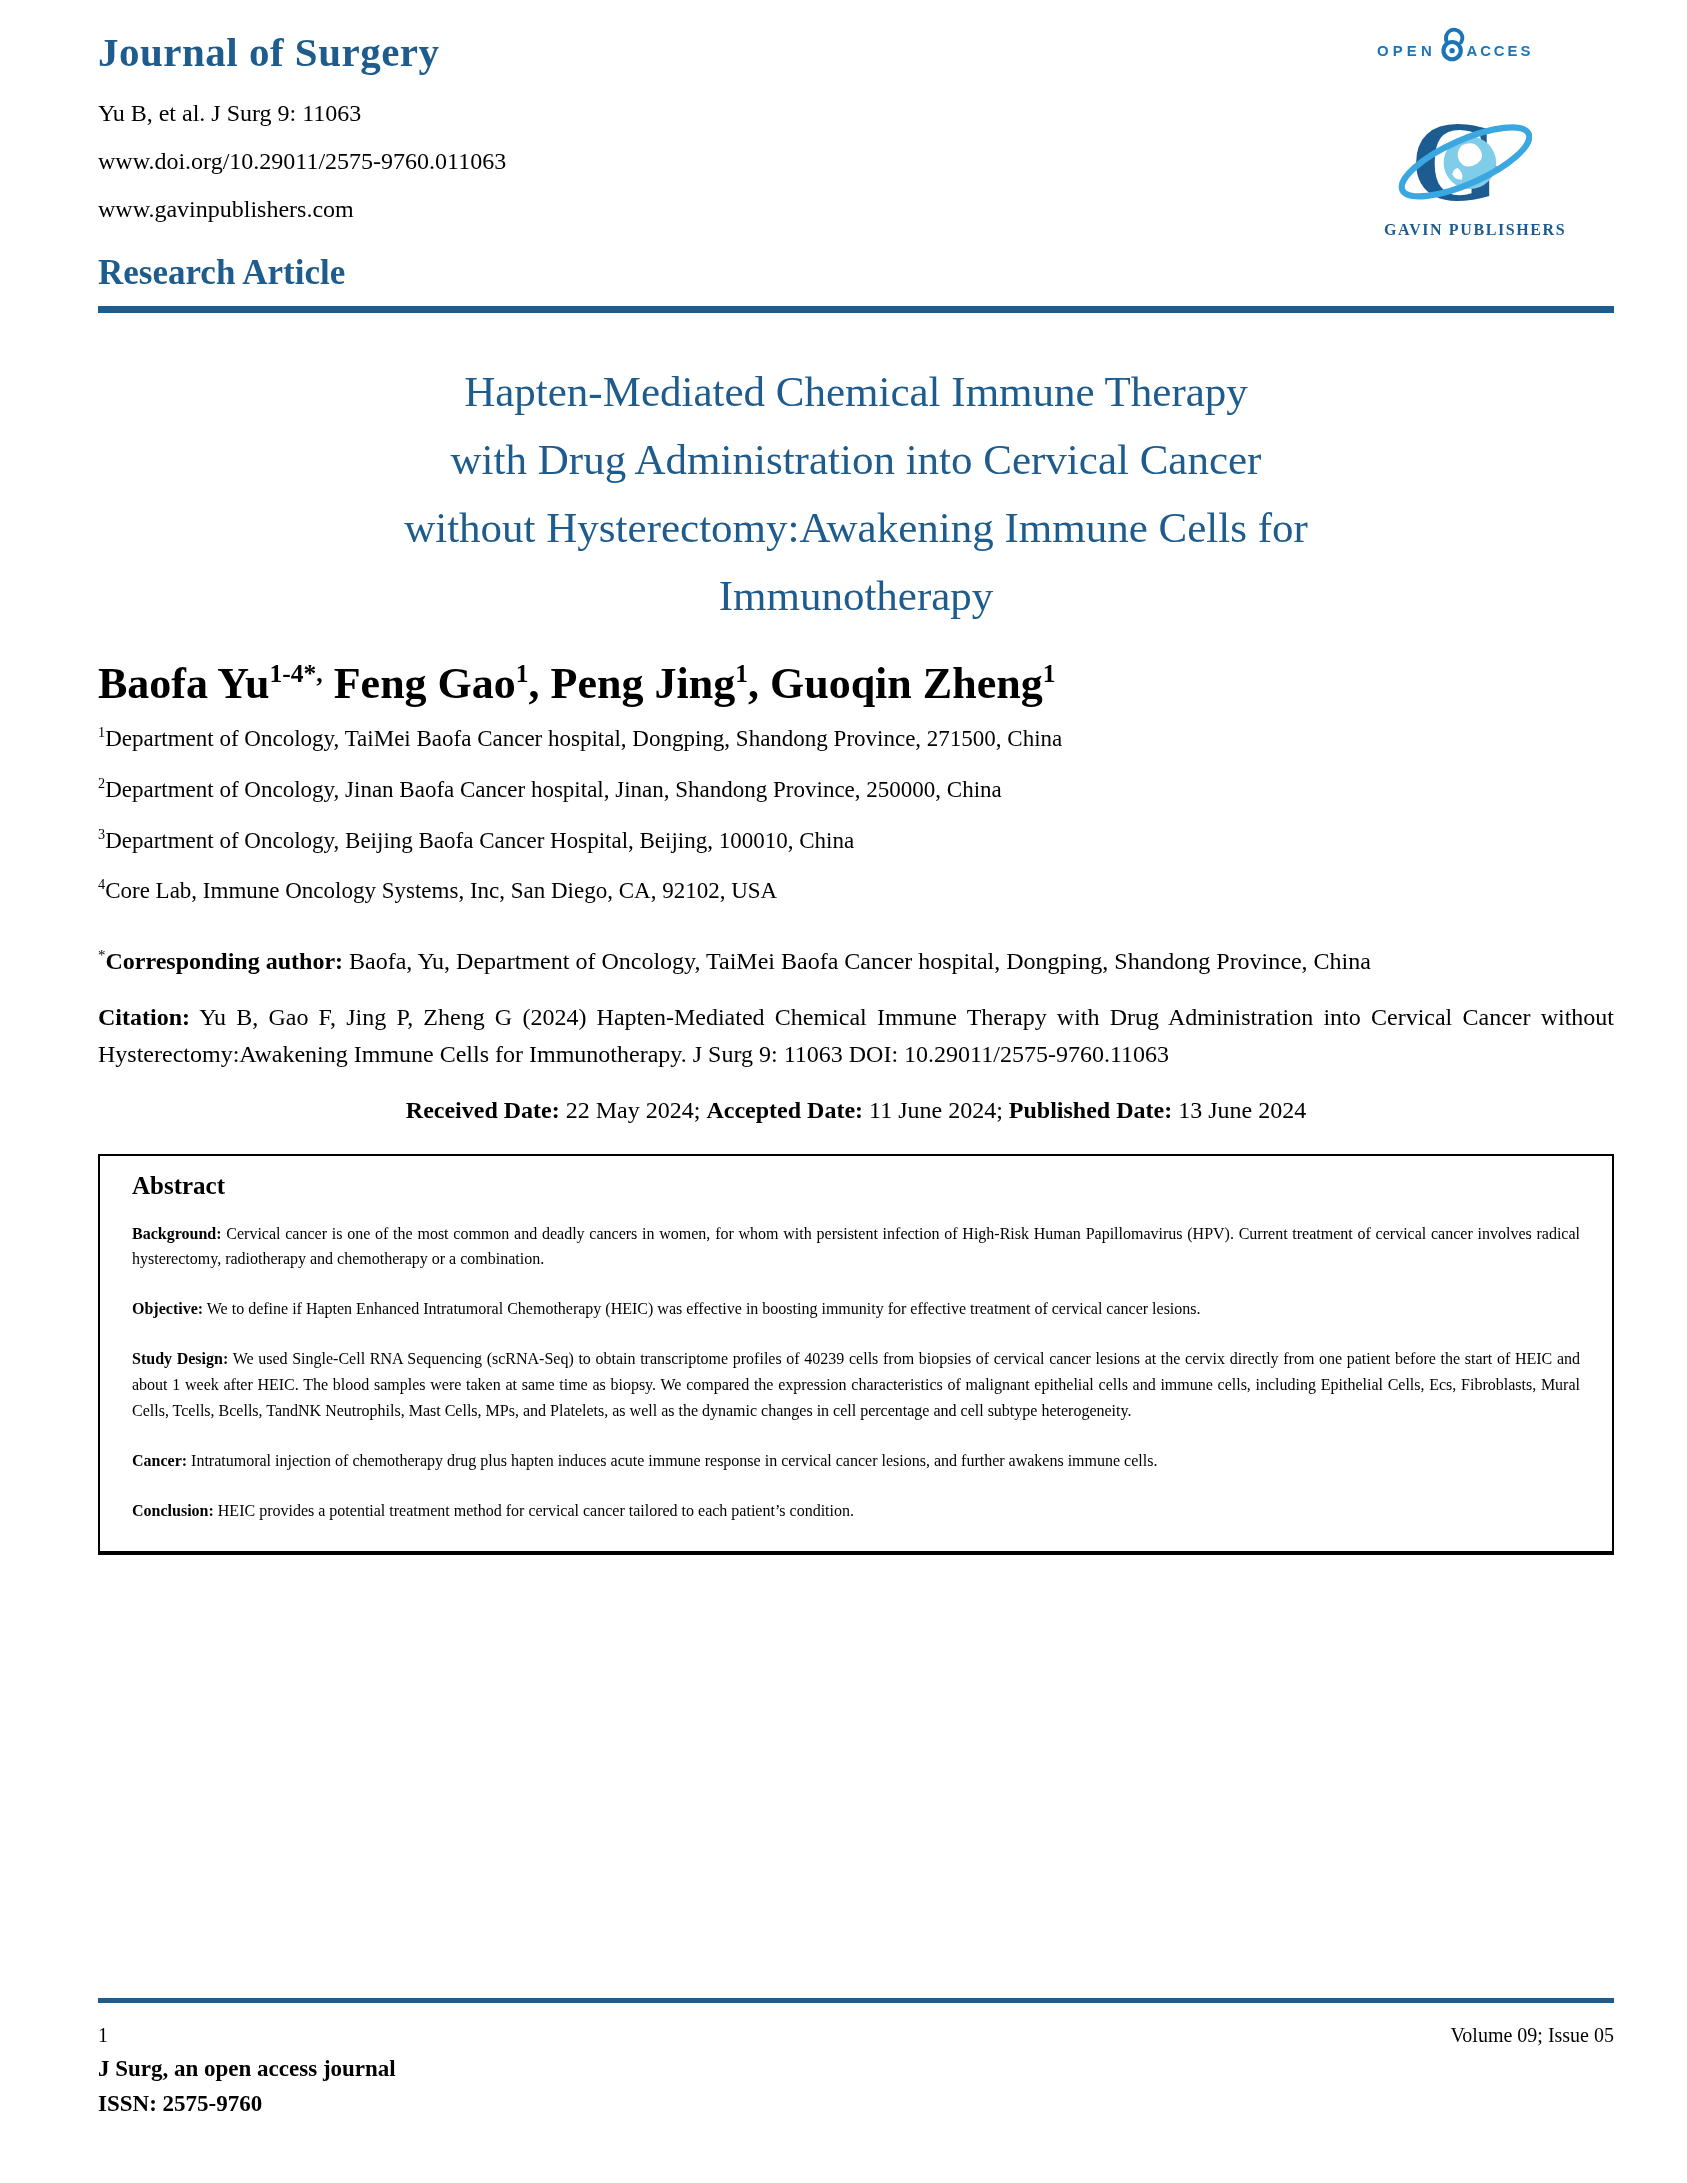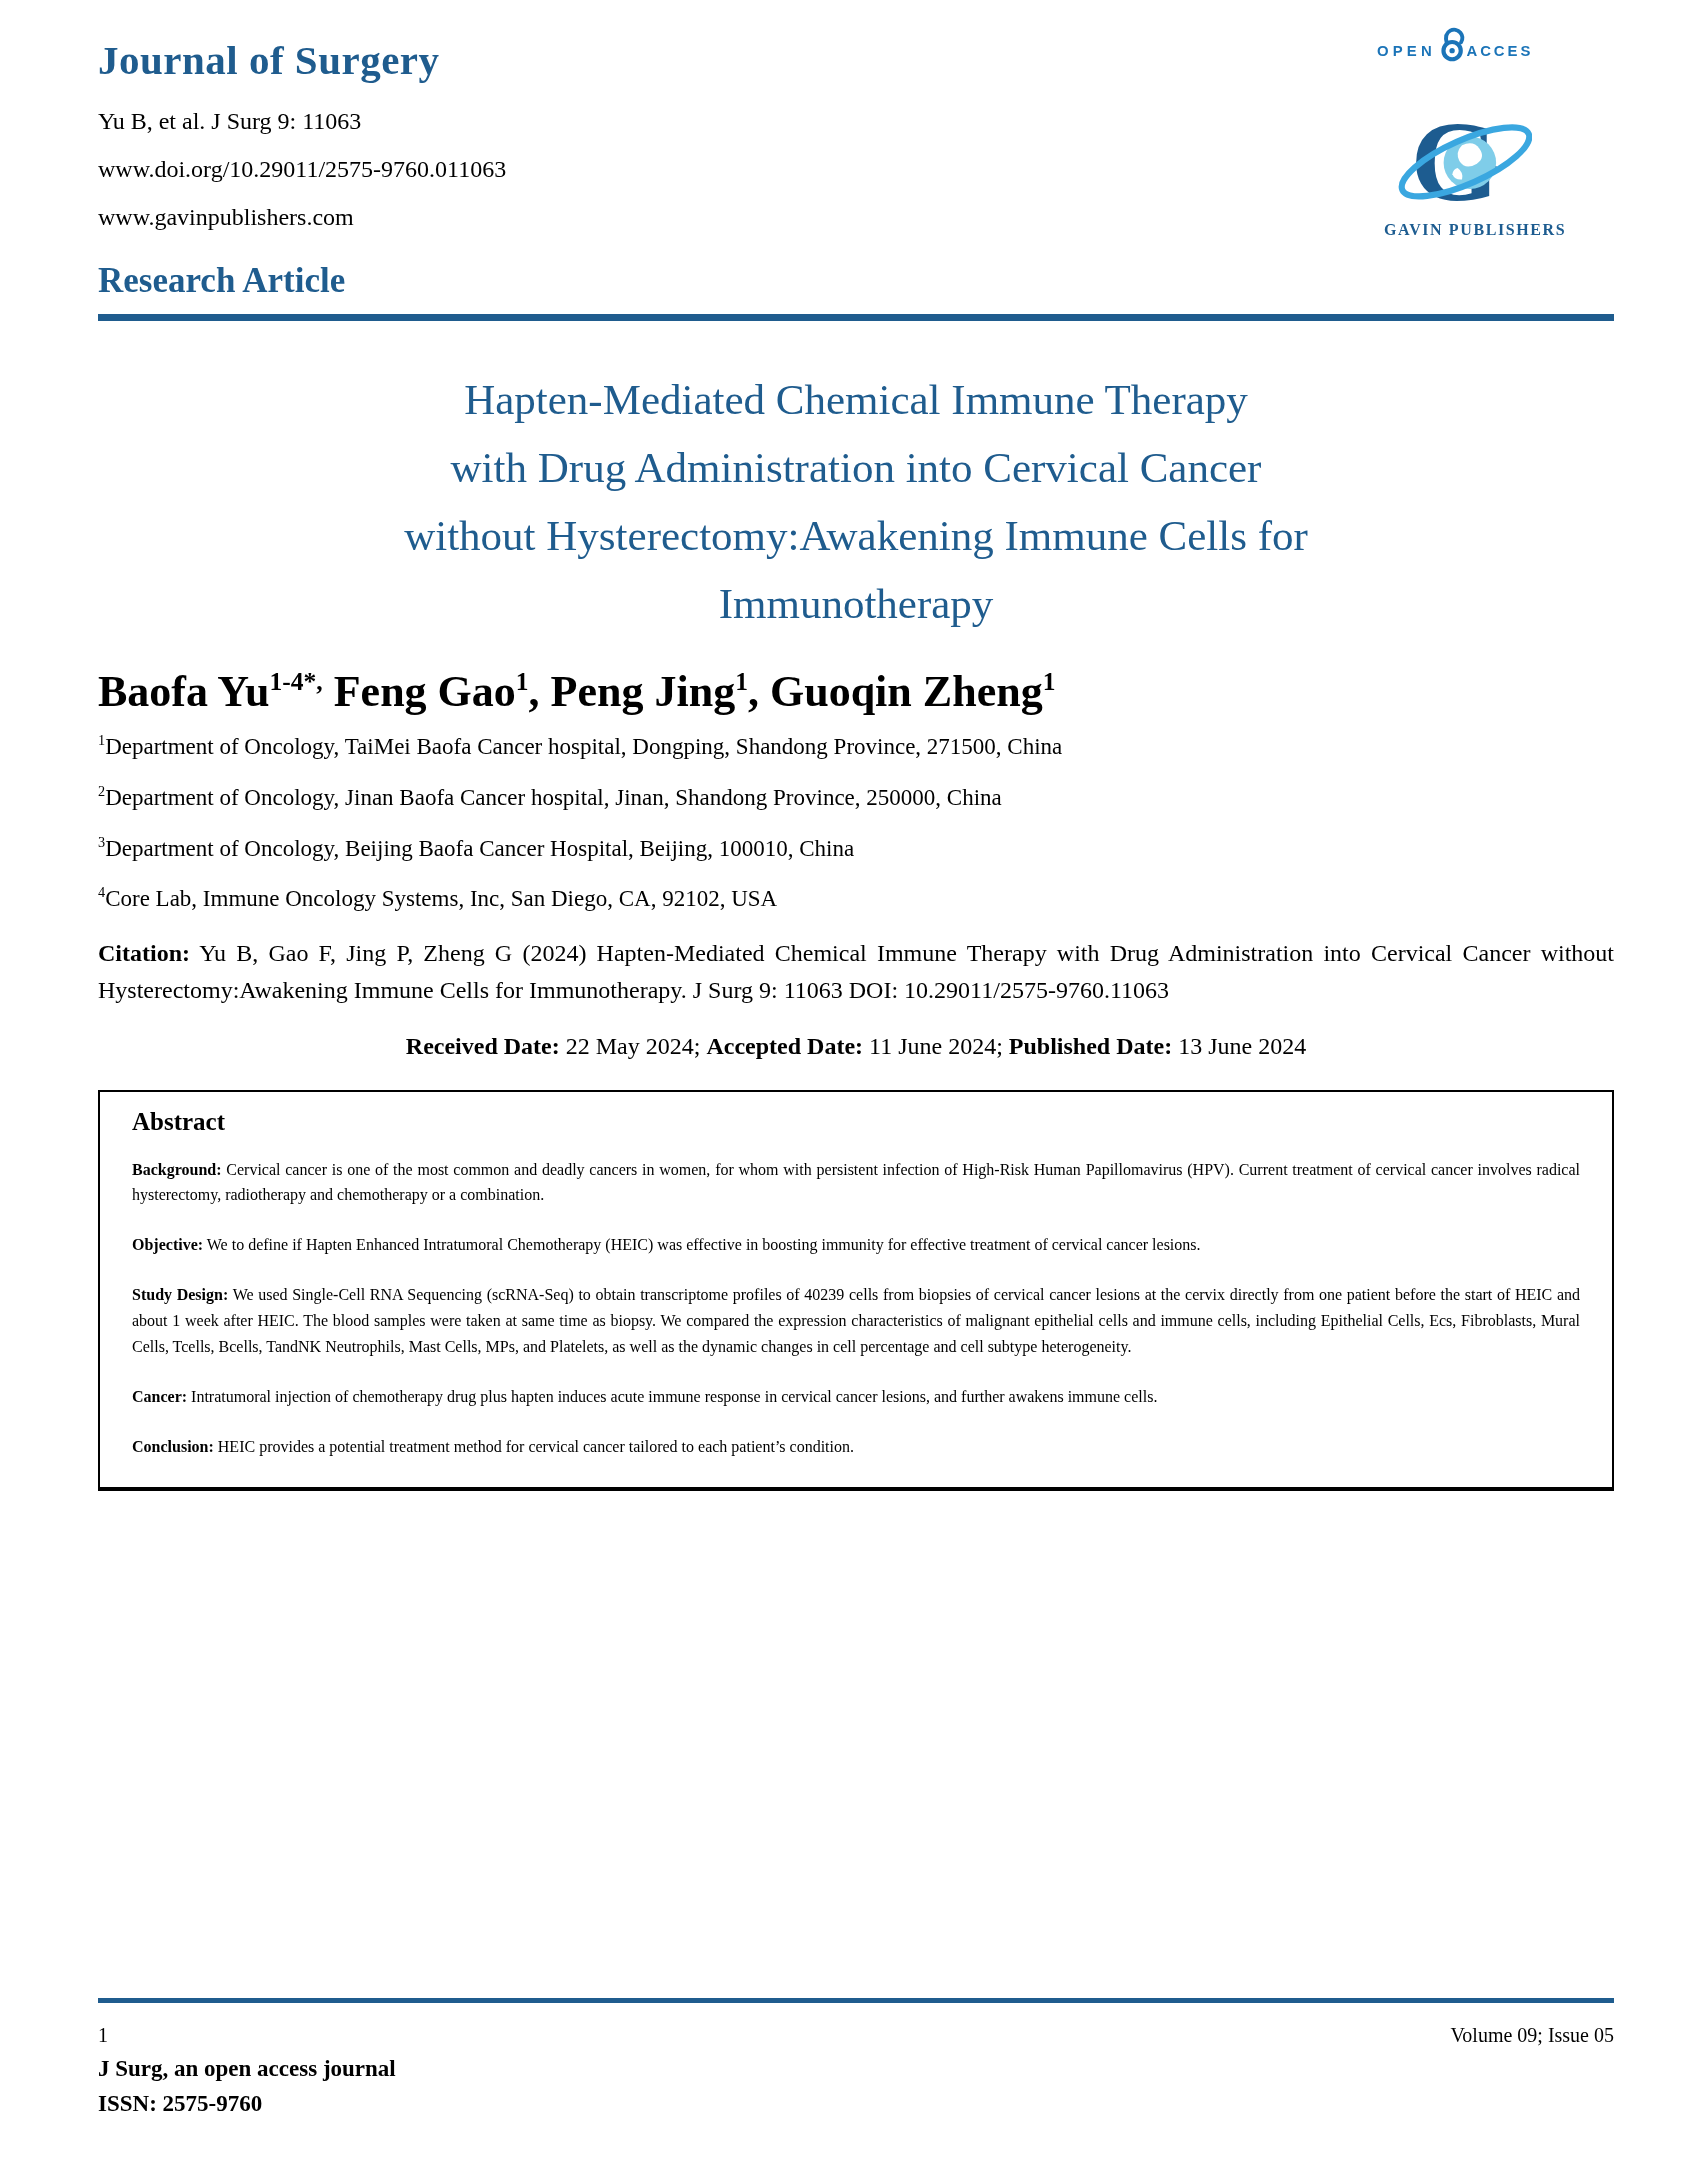--- a/index.html
+++ b/index.html
@@ -10,21 +10,21 @@
   html,body{margin:0;padding:0;background:#ffffff;}
   .page{
     position:relative;
     width:1687px;
     height:2183px;
     background:#ffffff;
     font-family:"Liberation Serif", serif;
     color:#000;
     overflow:hidden;
   }
-  .content{padding:27px 73px 0 98px;}
+  .content{padding:19px 73px 0 98px;}
 
   
   .journal-name{
     font-size:41px; font-weight:bold; color:var(--blue);
     margin:9.3px 0 0 0; letter-spacing:0.5px;
   }
   .meta-line{font-size:24px; margin:20.7px 0 0 0;}
   .meta-line.first{margin-top:24px;}
   .research-article{
     font-size:35px; font-weight:bold; color:var(--blue);
@@ -124,20 +124,21 @@
 
     <div class="authors"><span>Baofa Yu</span><sup>1-4*,</sup><span> Feng Gao</span><sup>1</sup><span>, Peng Jing</span><sup>1</sup><span>, Guoqin Zheng</span><sup>1</sup></div>
 
     <div class="affiliations">
       <p class="affiliation"><sup>1</sup><span>Department of Oncology, TaiMei Baofa Cancer hospital, Dongping, Shandong Province, 271500, China</span></p>
       <p class="affiliation"><sup>2</sup><span>Department of Oncology, Jinan Baofa Cancer hospital, Jinan, Shandong Province, 250000, China</span></p>
       <p class="affiliation"><sup>3</sup><span>Department of Oncology, Beijing Baofa Cancer Hospital, Beijing, 100010, China</span></p>
       <p class="affiliation"><sup>4</sup><span>Core Lab, Immune Oncology Systems, Inc, San Diego, CA, 92102, USA</span></p>
     </div>
 
+    <p class="corresponding"><sup>*</sup><b>Corresponding author:</b><span> Baofa, Yu, Department of Oncology, TaiMei Baofa Cancer hospital, Dongping, Shandong Province, China</span></p>
 
     <p class="citation"><b>Citation:</b><span> Yu B, Gao F, Jing P, Zheng G (2024) Hapten-Mediated Chemical Immune Therapy with Drug Administration into Cervical Cancer without Hysterectomy:Awakening Immune Cells for Immunotherapy. J Surg 9: 11063 DOI: 10.29011/2575-9760.11063</span></p>
 
     <p class="dates"><b>Received Date:</b><span> 22 May 2024; </span><b>Accepted Date:</b><span> 11 June 2024; </span><b>Published Date:</b><span> 13 June 2024</span></p>
 
     <div class="abstract-box">
       <h2 class="abstract-title">Abstract</h2>
       <p><b>Background:</b><span> Cervical cancer is one of the most common and deadly cancers in women, for whom with persistent infection of High-Risk Human Papillomavirus (HPV). Current treatment of cervical cancer involves radical hysterectomy, radiotherapy and chemotherapy or a combination.</span></p>
       <p><b>Objective:</b><span> We to define if Hapten Enhanced Intratumoral Chemotherapy (HEIC) was effective in boosting immunity for effective treatment of cervical cancer lesions.</span></p>
       <p><b>Study Design:</b><span> We used Single-Cell RNA Sequencing (scRNA-Seq) to obtain transcriptome profiles of 40239 cells from biopsies of cervical cancer lesions at the cervix directly from one patient before the start of HEIC and about 1 week after HEIC. The blood samples were taken at same time as biopsy. We compared the expression characteristics of malignant epithelial cells and immune cells, including Epithelial Cells, Ecs, Fibroblasts, Mural Cells, Tcells, Bcells, TandNK Neutrophils, Mast Cells, MPs, and Platelets, as well as the dynamic changes in cell percentage and cell subtype heterogeneity.</span></p>

